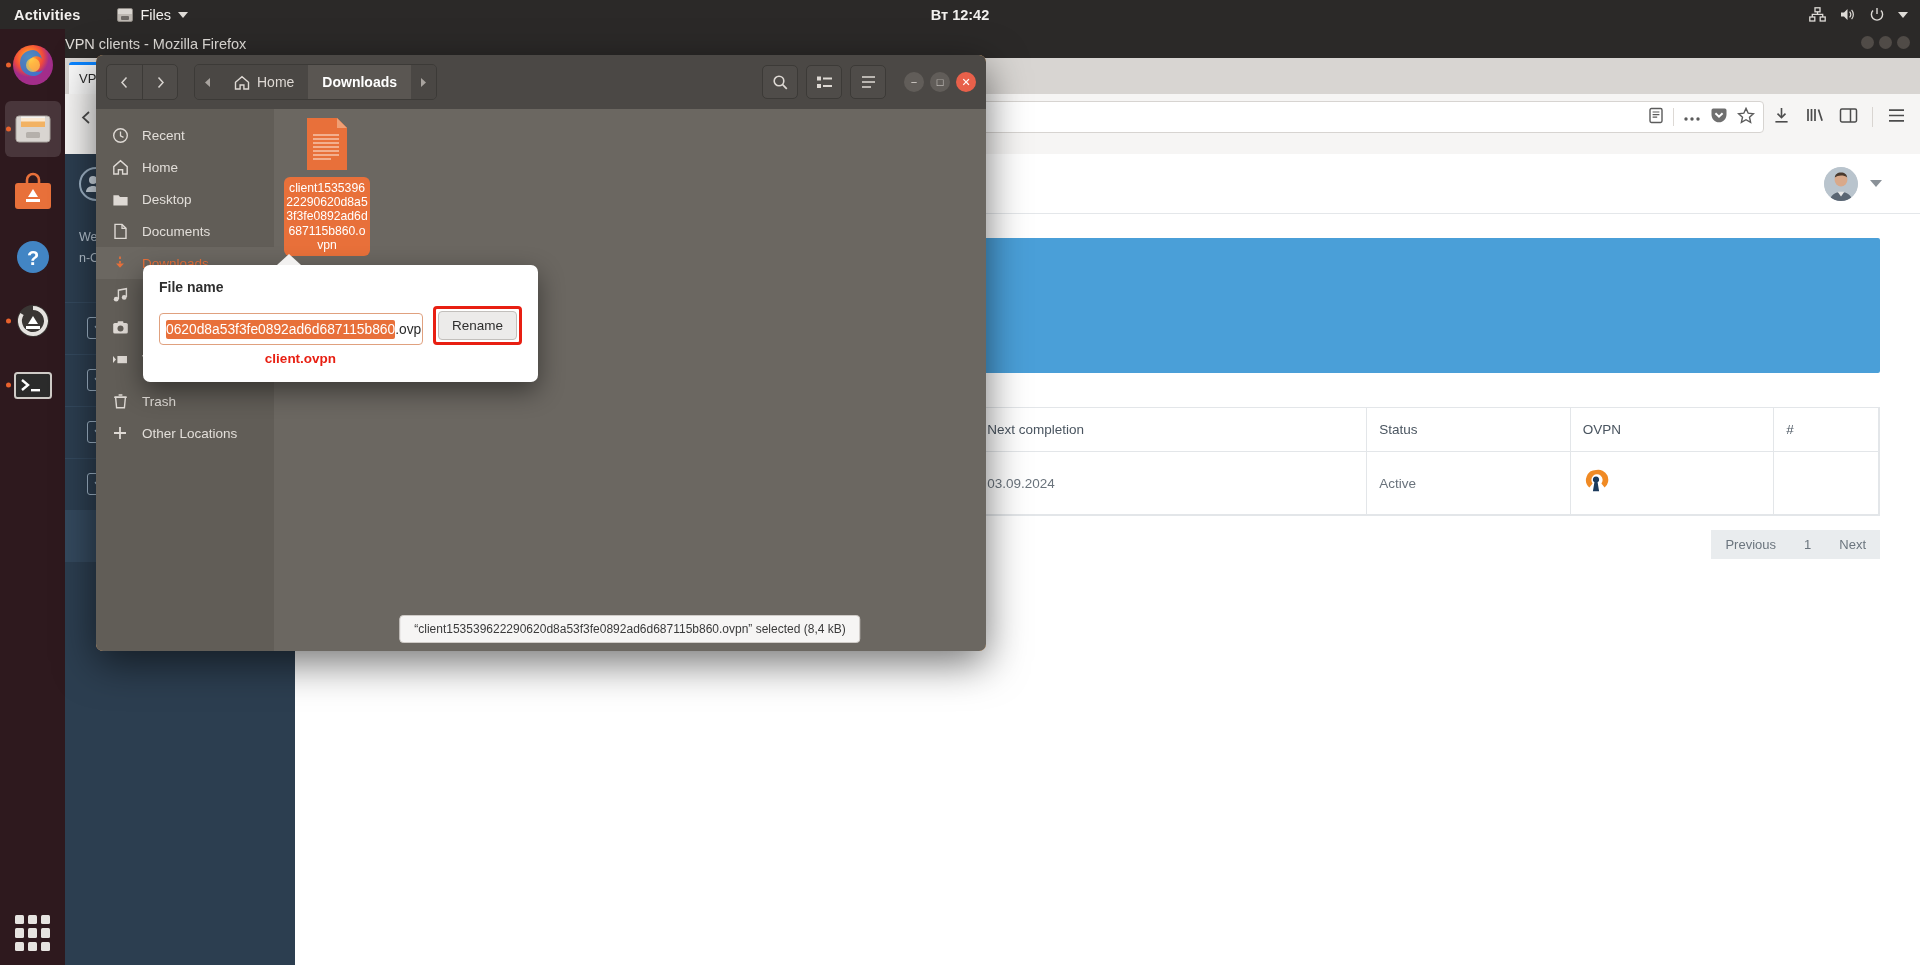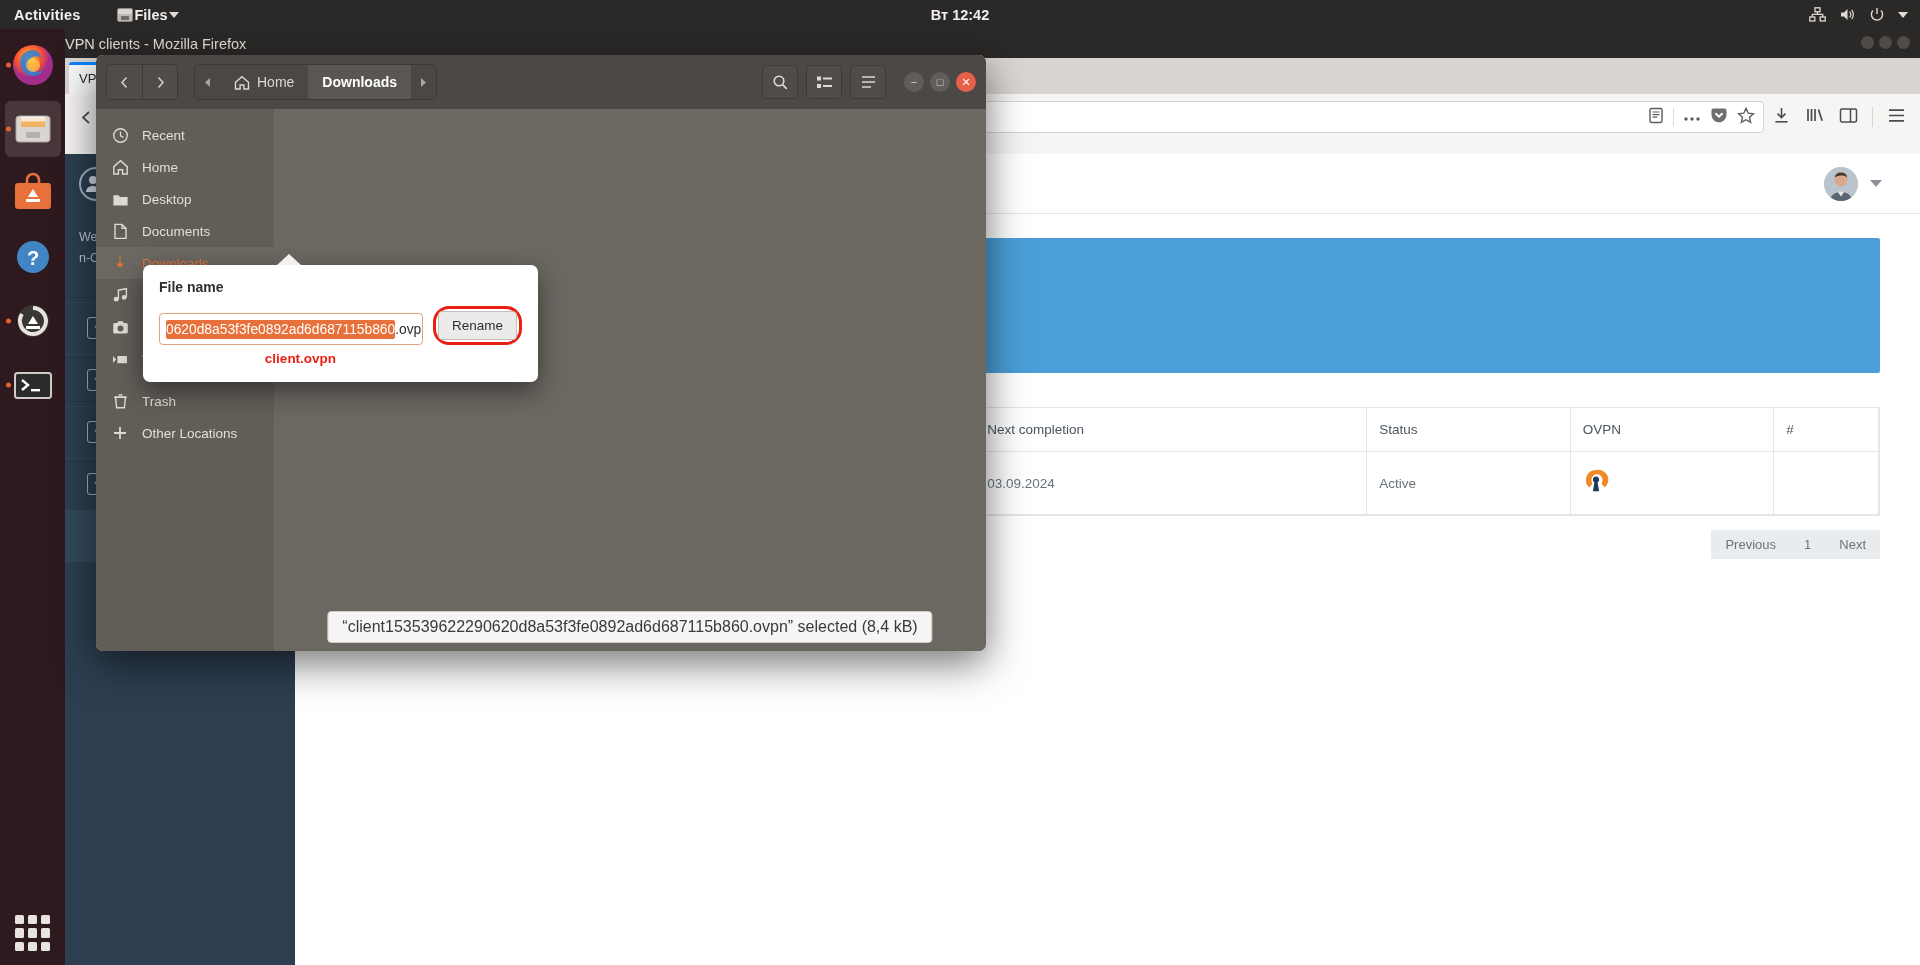--- a/index.html
+++ b/index.html
@@ -12,21 +12,21 @@
   #root { position: relative; width: 1920px; height: 965px; }
 
   
   .topbar {
     position: absolute; left: 0; top: 0; width: 1920px; height: 29px;
     background: #2b2928; color: #e8e6e3;
     display: flex; align-items: center;
     font-size: 14.5px;
   }
   .tb-activities { margin-left: 14px; font-weight: bold; color: #f2f0ee; letter-spacing: .2px; }
-  .tb-app { margin-left: 37px; display: flex; align-items: center; gap: 1px; font-weight: bold; color: #f2f0ee;}
+  .tb-app { margin-left: 37px; display: flex; align-items: center; gap: 7px; font-weight: normal; color: #f2f0ee;}
   .tb-app-ico {
     width: 16px; height: 14px; border-radius: 2px;
     background: linear-gradient(#d9d5d0 0%, #d9d5d0 38%, #bdb8b2 38%, #bdb8b2 100%);
     border: 1px solid #8e8984; position: relative;
   }
   .tb-app-ico:after{content:"";position:absolute;left:3px;top:7px;width:8px;height:4px;background:#6e6a66;border-radius:1px;}
   .caret-dn { width:0;height:0;border-left:5px solid transparent;border-right:5px solid transparent;border-top:6px solid #dedbd7; }
   .tb-clock { position:absolute; left:50%; transform:translateX(-50%); font-weight:bold; color:#f2f0ee; font-size:14.5px;}
   .tb-right { position:absolute; right:12px; display:flex; align-items:center; gap:13px; }
   .tb-right svg { display:block; }
@@ -119,34 +119,34 @@
   .nt-item.sel .sic { color:#e8703a; }
   .nt-spacer { height:10px; }
 
   .nt-content { flex:1; background:#6b6761; position:relative; }
   .file-tile { position:absolute; left:10px; top:8px; width:86px; text-align:center; }
   .file-ico { width:44px; height:54px; margin:0 auto; display:block; }
   .file-label { margin-top:6px; background:#e8703a; color:#fff; font-size:12.2px; line-height:14.2px;
       border-radius:6px; padding:4px 2px; word-break:break-all; }
 
   .nt-status { position:absolute; left:50%; transform:translateX(-50%); bottom:8px;
-     background:#f6f5f4; border:1px solid #cfcbc7; border-radius:4px; padding:6px 14px; font-size:16px; color:#3a3a3a; white-space:nowrap;}
+     background:#f6f5f4; border:1px solid #cfcbc7; border-radius:4px; padding:6px 14px; font-size:12px; color:#3a3a3a; white-space:nowrap;}
 
   
   .rename-pop { position:absolute; left:143px; top:265px; width:395px; background:#ffffff;
      border-radius:7px; box-shadow:0 9px 26px rgba(0,0,0,.45); padding:14px 16px 16px 16px; }
   .rename-pop:before { content:""; position:absolute; left:134px; top:-11px; border-left:12px solid transparent;
      border-right:12px solid transparent; border-bottom:11px solid #f2f1f0; }
   .rn-title { font-size:14px; font-weight:bold; color:#2e2e2e; margin-bottom:11px; }
   .rn-row { display:flex; align-items:center; gap:10px; }
   .rn-input { flex:1; height:32px; background:#fff; border:1px solid #e0a17f; border-radius:4px;
      display:flex; align-items:center; padding:0 6px; font-size:13.8px; overflow:hidden; white-space:nowrap;margin-top:7px;}
   .rn-sel { background:#e8703a; color:#fff; border-radius:2px; padding:2px 0; }
   .rn-rest { color:#2b2b2b; }
-  .rn-btnbox { border:3px solid #e81f12; border-radius:16px; padding:2px; }
+  .rn-btnbox { border:3px solid #e81f12; border-radius:4px; padding:2px; }
   .rn-btn { background:#ecebea; border:1px solid #c2bfbc; border-radius:4px; padding:6px 13px; font-size:13.5px; color:#2e2e2e; }
   .rn-hint { text-align:center; color:#e81f12; font-size:13.5px; font-weight:bold; margin-top:6px; padding-right:80px;}
 </style>
 </head>
 <body>
 
 <div id="root">
 
   <div class="topbar">
     <div class="tb-activities">Activities</div>
@@ -620,20 +620,30 @@
                 <g stroke="currentColor" stroke-width="1.8">
                   <path d="M8 2v12M2 8h12"></path>
                 </g>
               </svg>
           </span>
             <span>Other Locations</span>
         </div>
       </div>
 
       <div class="nt-content">
+        <div class="file-tile">
+          <svg class="file-ico" viewBox="0 0 44 54">
+            <path d="M2 1h30l10 10v42H2z" fill="#e8703a"></path>
+            <path d="M32 1v10h10z" fill="#f09f74"></path>
+            <g stroke="#f6c4ab" stroke-width="1.5">
+              <path d="M8 18h26M8 22h26M8 26h26M8 30h26M8 34h26M8 38h26M8 42h18"></path>
+            </g>
+          </svg>
+          <div class="file-label">client153539622290620d8a53f3fe0892ad6d687115b860.ovpn</div>
+        </div>
 
         <div class="nt-status">“client153539622290620d8a53f3fe0892ad6d687115b860.ovpn” selected  (8,4 kB)</div>
       </div>
     </div>
   </div>
 
   <div class="rename-pop">
     <div class="rn-title">File name</div>
     <div class="rn-row">
       <div class="rn-input">

